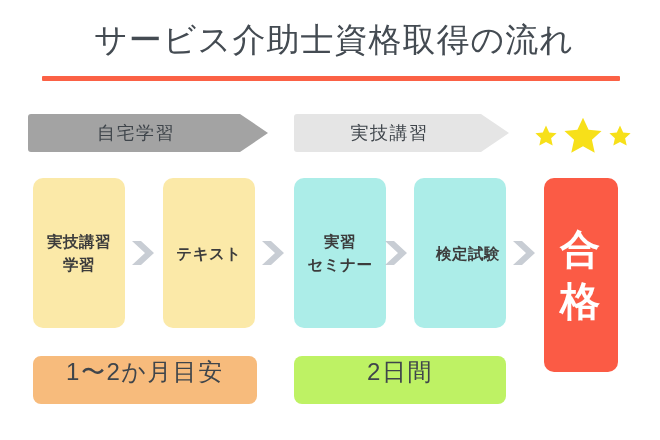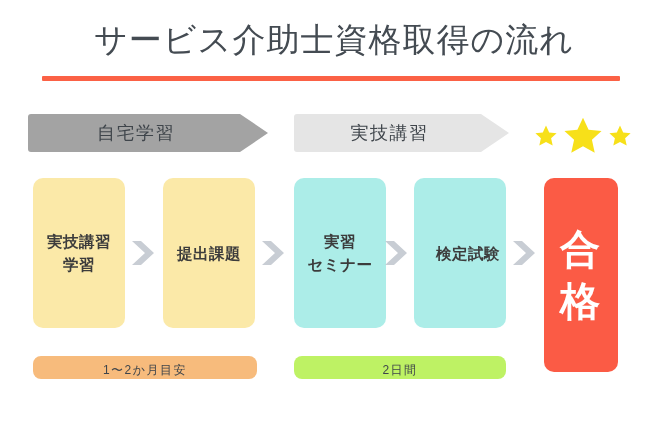--- a/index.html
+++ b/index.html
@@ -156,26 +156,26 @@
   }
   .arrow-1 { left: 131px; }
   .arrow-2 { left: 261px; }
   .arrow-3 { left: 384px; }
   .arrow-4 { left: 512px; }
 
   
   .pill {
     position: absolute;
     top: 356px;
-    height: 23px;
+    height: 48px;
     border-radius: 8px;
     display: flex;
-    align-items: flex-end;
-    justify-content: center;
-    font-size: 12px;
+    align-items: flex-start;
+    justify-content: center;
+    font-size: 24px;
     letter-spacing: 1.5px;
     color: #3f454b;
     box-sizing: border-box;
   }
   .pill-home {
     left: 33px;
     width: 224px;
     background: #f7bb7c;
   }
   .pill-practice {
@@ -229,21 +229,21 @@
       </span>
     </div>
 
     <span class="arrow arrow-1">
       <svg width="28" height="30" viewBox="0 0 28 30" aria-hidden="true">
         <polygon points="1,3 14,15 1,27 10,27 23,15 10,3" fill="#c8cdd4"></polygon>
       </svg>
     </span>
 
     <div class="step step-yellow step-2">
-      <span>提出課題</span>
+      <span>テキスト</span>
     </div>
 
     <span class="arrow arrow-2">
       <svg width="28" height="30" viewBox="0 0 28 30" aria-hidden="true">
         <polygon points="1,3 14,15 1,27 10,27 23,15 10,3" fill="#c8cdd4"></polygon>
       </svg>
     </span>
 
     <div class="step step-teal step-3">
       <span>

